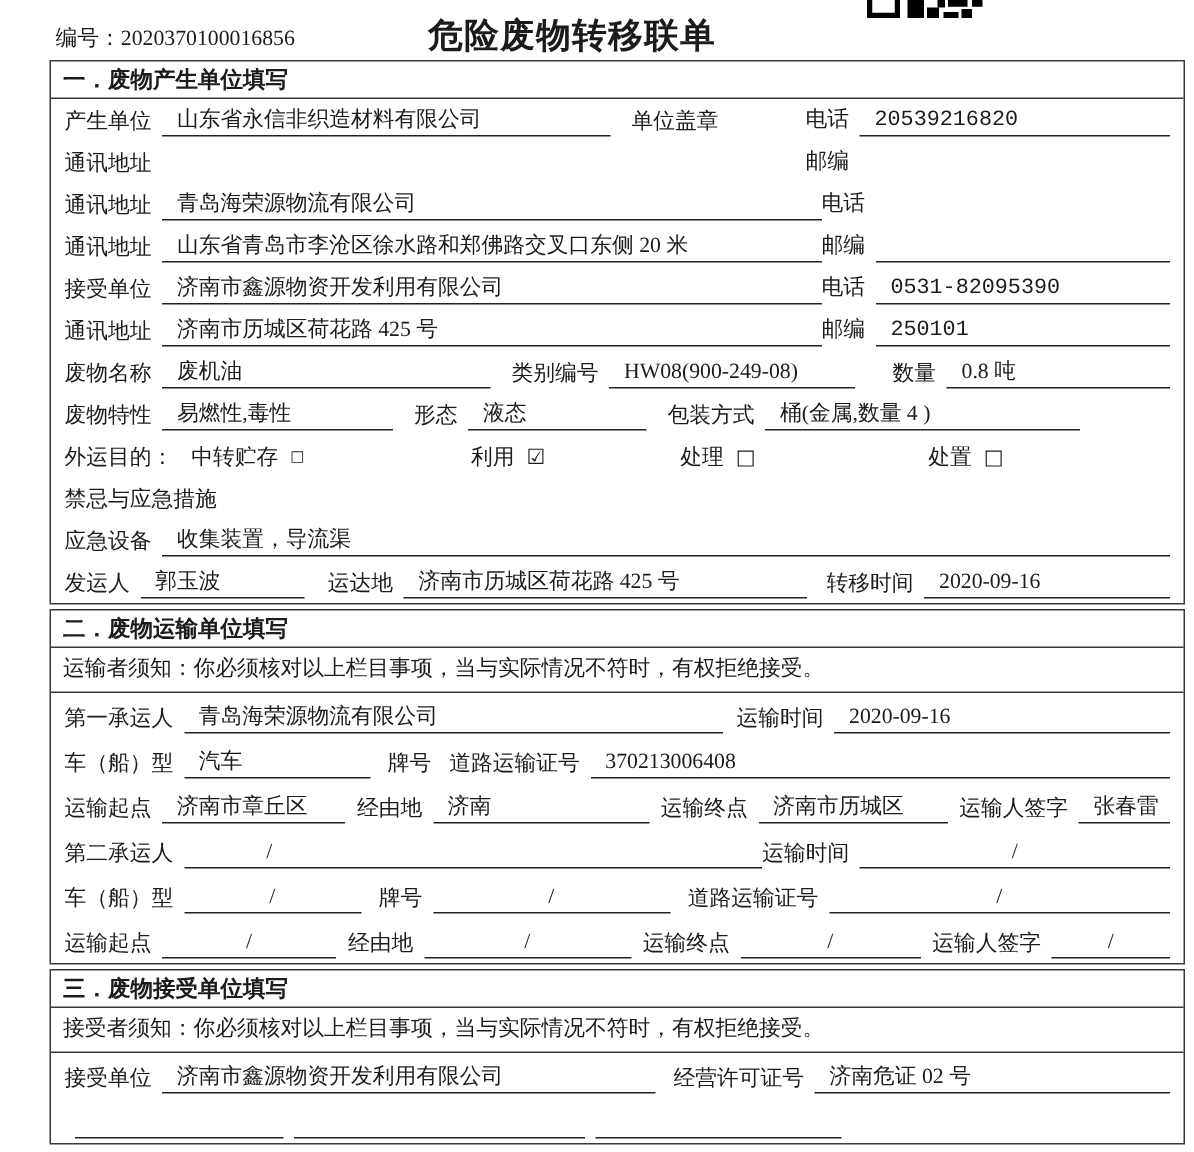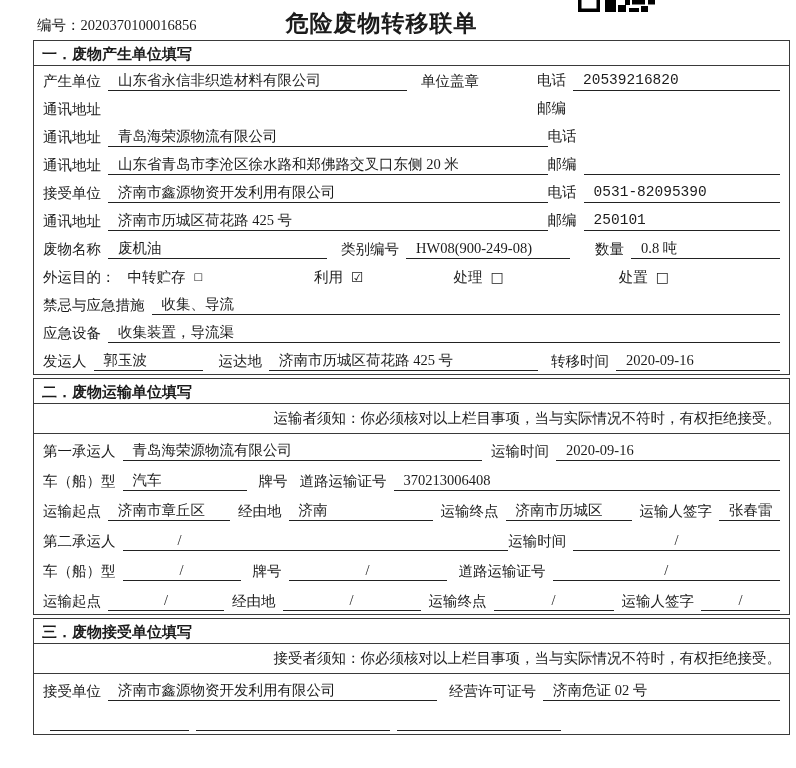--- a/index.html
+++ b/index.html
@@ -22,21 +22,20 @@
   .formbox{width:757px;}
   .sec{border:1.5px solid #3a3a3a;margin-bottom:3px;background:#fff;}
   .sec-title{
     height:23px;line-height:23px;padding:1px 8px 0 8px;font-weight:bold;font-size:15px;
     font-family:"Liberation Sans","DejaVu Sans",sans-serif;
     border-bottom:1.5px solid #3a3a3a;
   }
   .notice{
     height:29px;display:flex;align-items:center;padding:0 8px;
     border-bottom:1.5px solid #3a3a3a;
-    justify-content:flex-end;
   }
   .row{height:25px;display:flex;align-items:flex-end;padding:0 9px 3px 9px;}
   .row.tall{height:27px;}
   .lbl{height:19px;line-height:19px;white-space:nowrap;}
   .u{
     height:19px;line-height:19px;border-bottom:1px solid #222;
     margin-left:7px;padding:0 4px 0 10px;white-space:nowrap;overflow:hidden;
   }
   .u.grow{flex:1;}
   .u.ctr{text-align:center;padding-left:4px;}
@@ -139,37 +138,44 @@
 
       <div class="row">
         <span class="lbl">废物名称</span>
         <span class="u w205">废机油</span>
         <span class="lbl ml14">类别编号</span>
         <span class="u w150">HW08(900-249-08)</span>
         <span class="lbl mla">数量</span>
         <span class="u w135">0.8 吨</span>
       </div>
 
+      <div class="row">
+        <span class="lbl">废物特性</span>
+        <span class="u w140">易燃性,毒性</span>
+        <span class="lbl ml14">形态</span>
+        <span class="u w105">液态</span>
+        <span class="lbl ml14">包装方式</span>
+        <span class="u grow mr60">桶(金属,数量  4 )</span>
+      </div>
 
       <div class="row">
         <span class="lbl">外运目的：</span>
         <span class="lbl ml12">中转贮存</span>
         <span class="box box-sm">□</span>
         <span class="lbl ml95">利用</span>
         <span class="box">☑</span>
         <span class="lbl ml90">处理</span>
         <span class="box">□</span>
         <span class="lbl ml115">处置</span>
         <span class="box">□</span>
       </div>
 
 
       <div class="row">
         <span class="lbl">禁忌与应急措施</span>
-        <span class="u grow">收集、导流</span>
       </div>
 
       <div class="row">
         <span class="lbl">应急设备</span>
         <span class="u grow">收集装置，导流渠</span>
       </div>
 
       <div class="row">
         <span class="lbl">发运人</span>
         <span class="u w95">郭玉波</span>

